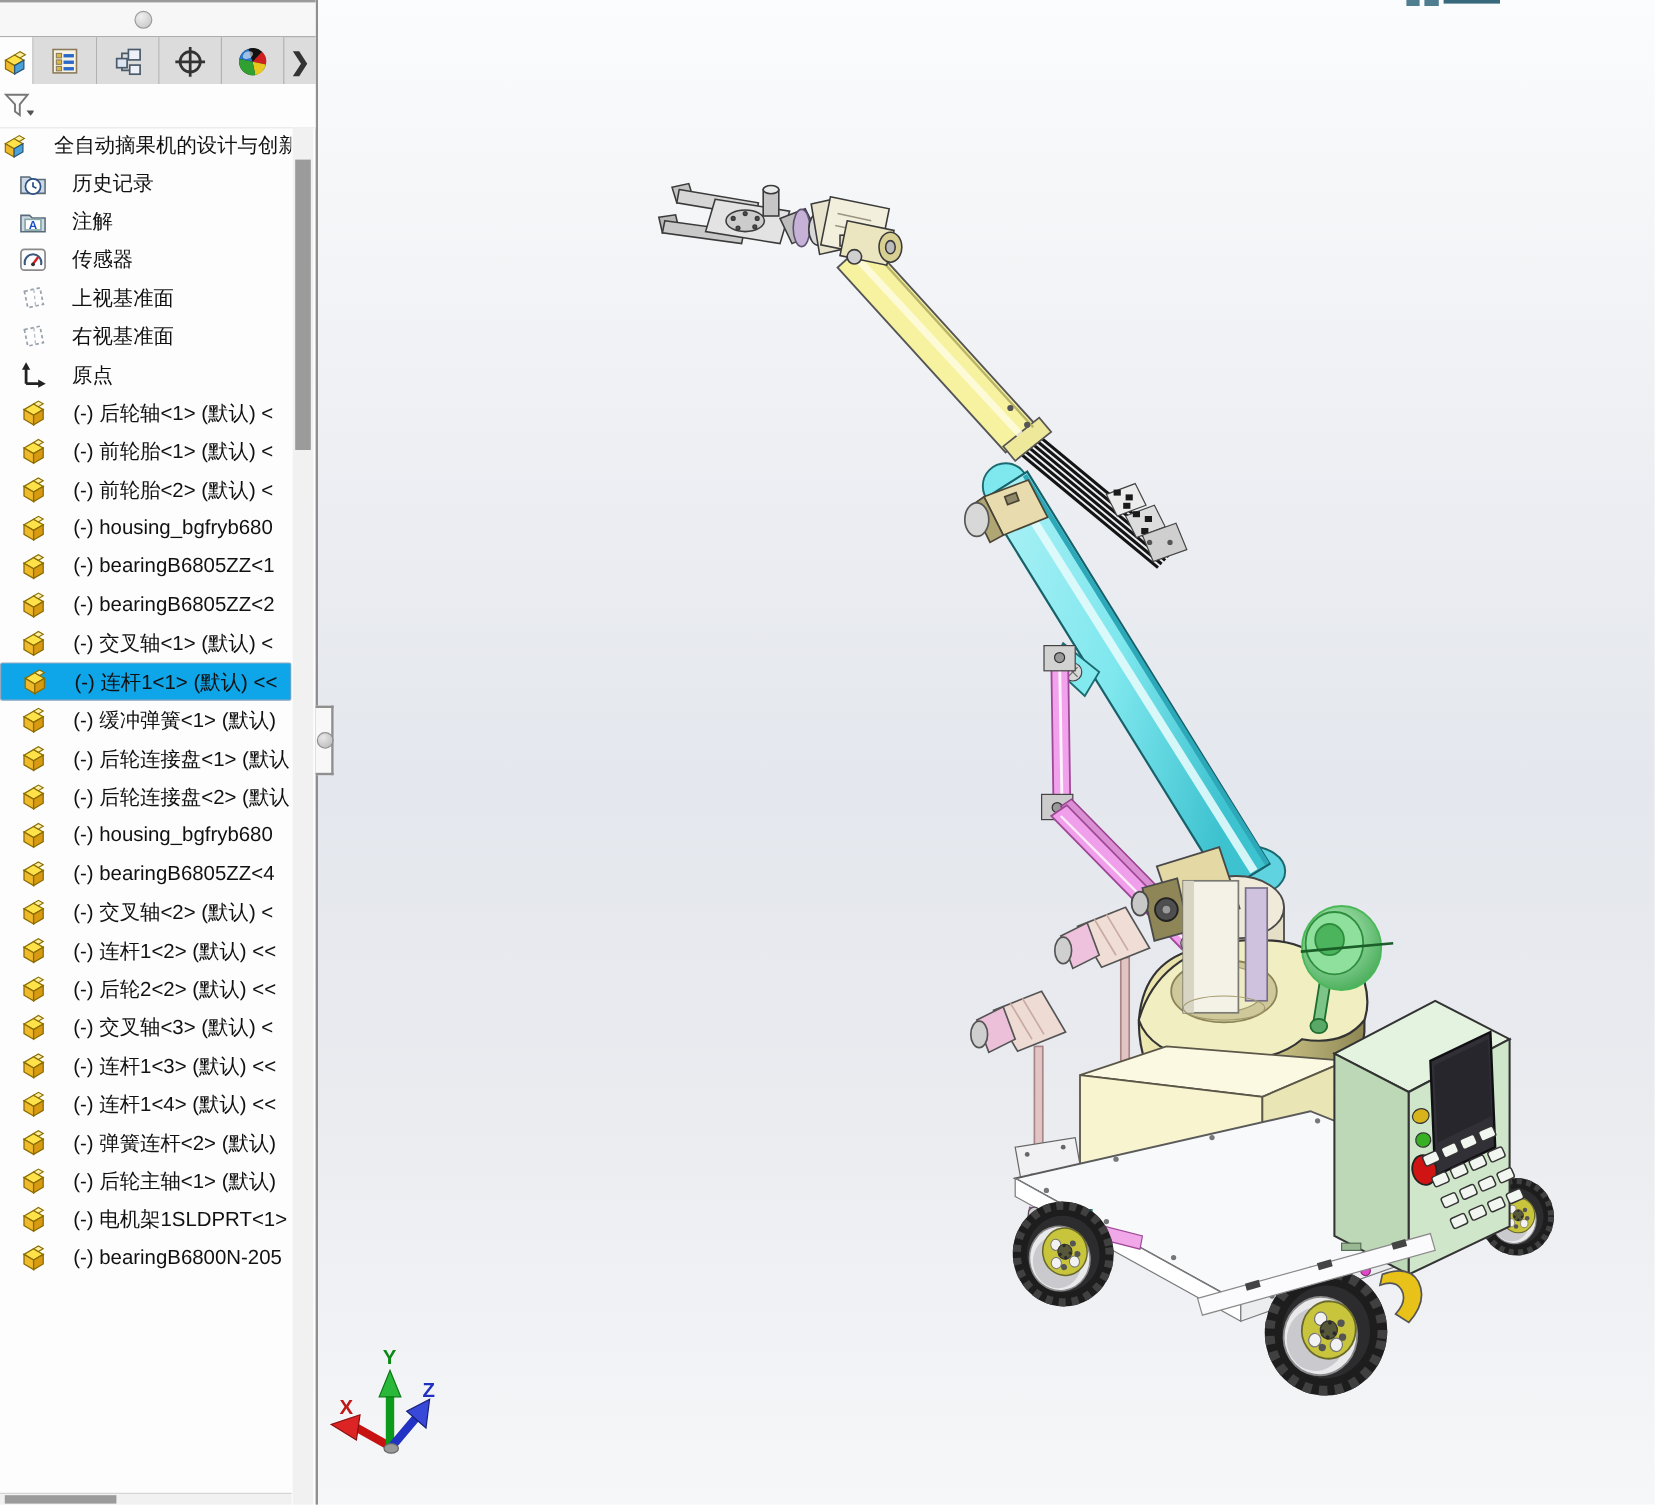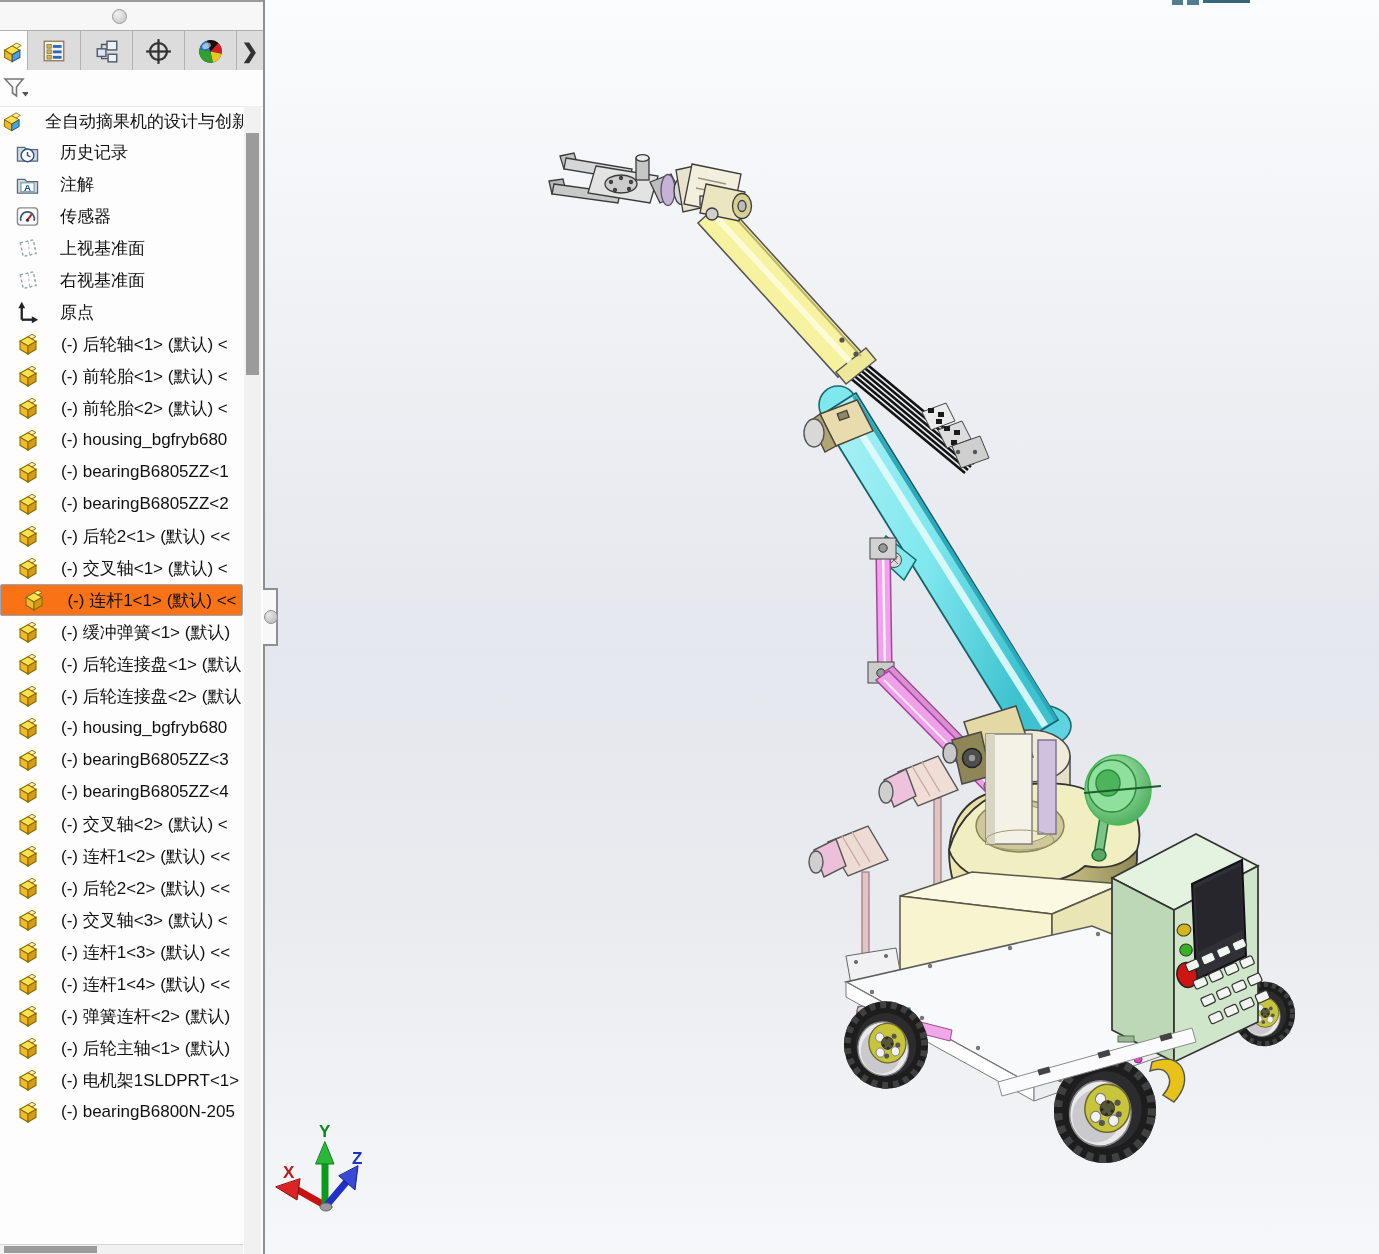--- a/index.html
+++ b/index.html
@@ -25,21 +25,21 @@
   .tab-arrow{flex:1;display:flex;align-items:center;justify-content:center;
     font-size:20px;font-weight:bold;color:#333;}
   .filter-row{position:absolute;left:0;top:70px;width:263px;height:36px;background:#fdfdfd;
     border-bottom:1px solid #e8e8e8;display:flex;align-items:center;}
   .tree{position:absolute;left:0;top:106px;width:243px;height:1140px;overflow:hidden;}
   .trow{height:32px;display:flex;align-items:center;white-space:nowrap;overflow:hidden;
     font-size:17px;color:#111;}
   .trow .lbl{margin-left:21px;overflow:hidden;white-space:nowrap;}
   .trow.root{height:30px;padding-left:2px;font-size:17px;}
   .trow.sub{padding-left:16px;}
-  .trow.selected{box-sizing:border-box;border:1px solid #93a9c2;border-radius:2px;background:#f97316;justify-content:center;}
+  .trow.selected{box-sizing:border-box;border:1px solid #93a9c2;border-radius:2px;background:#0ea5e9;}
   .ic{flex:0 0 auto;}
 
   
   .vsb{position:absolute;left:244px;top:106px;width:17px;height:1148px;background:#f1f1f1;}
   .vsb .thumb{position:absolute;left:2px;top:27px;width:13px;height:242px;background:#9b9b9b;}
   .hsb{position:absolute;left:0;bottom:0;width:243px;height:9px;background:#f1f1f1;border-top:1px solid #d5d5d5;}
   .hsb .thumb{position:absolute;left:4px;top:1px;width:93px;height:7px;background:#9b9b9b;}
 
   
   .split-tab{position:absolute;left:263px;top:588px;width:15px;height:58px;background:#f8f8f8;
@@ -521,26 +521,20 @@
       <div class="trow sub">
           <svg class="ic" width="24" height="24" viewBox="0 0 18 18">
             <use href="#part-ic"></use>
           </svg>
           <span class="lbl">(-) bearingB6805ZZ&lt;2</span>
         </div>
       <div class="trow sub">
           <svg class="ic" width="24" height="24" viewBox="0 0 18 18">
             <use href="#part-ic"></use>
           </svg>
-          <span class="lbl">(-) 后轮2&lt;1&gt; (默认) &lt;&lt;</span>
-        </div>
-      <div class="trow sub">
-          <svg class="ic" width="24" height="24" viewBox="0 0 18 18">
-            <use href="#part-ic"></use>
-          </svg>
           <span class="lbl">(-) 交叉轴&lt;1&gt; (默认) &lt;</span>
         </div>
       <div class="trow sub selected">
           <svg class="ic" width="24" height="24" viewBox="0 0 18 18">
             <use href="#part-ic"></use>
           </svg>
           <span class="lbl">(-) 连杆1&lt;1&gt; (默认) &lt;&lt;</span>
         </div>
       <div class="trow sub">
           <svg class="ic" width="24" height="24" viewBox="0 0 18 18">
@@ -558,26 +552,20 @@
           <svg class="ic" width="24" height="24" viewBox="0 0 18 18">
             <use href="#part-ic"></use>
           </svg>
           <span class="lbl">(-) 后轮连接盘&lt;2&gt; (默认</span>
         </div>
       <div class="trow sub">
           <svg class="ic" width="24" height="24" viewBox="0 0 18 18">
             <use href="#part-ic"></use>
           </svg>
           <span class="lbl">(-) housing_bgfryb680</span>
-        </div>
-      <div class="trow sub">
-          <svg class="ic" width="24" height="24" viewBox="0 0 18 18">
-            <use href="#part-ic"></use>
-          </svg>
-          <span class="lbl">(-) bearingB6805ZZ&lt;3</span>
         </div>
       <div class="trow sub">
           <svg class="ic" width="24" height="24" viewBox="0 0 18 18">
             <use href="#part-ic"></use>
           </svg>
           <span class="lbl">(-) bearingB6805ZZ&lt;4</span>
         </div>
       <div class="trow sub">
           <svg class="ic" width="24" height="24" viewBox="0 0 18 18">
             <use href="#part-ic"></use>

